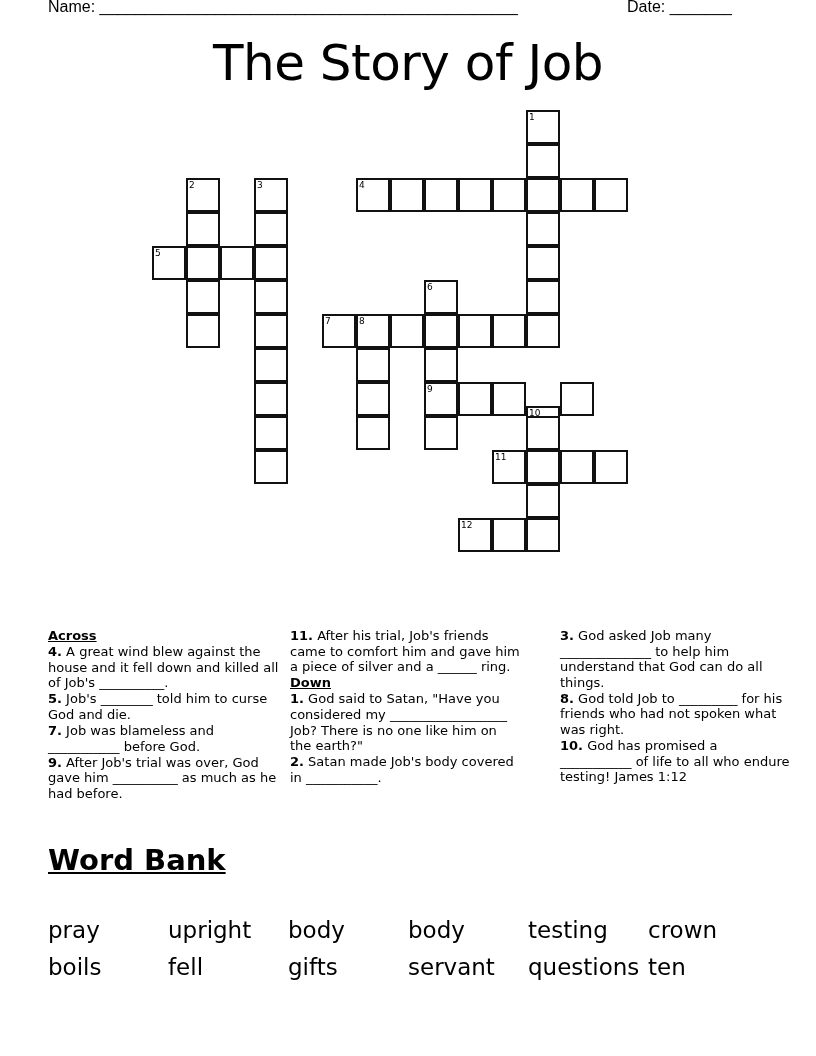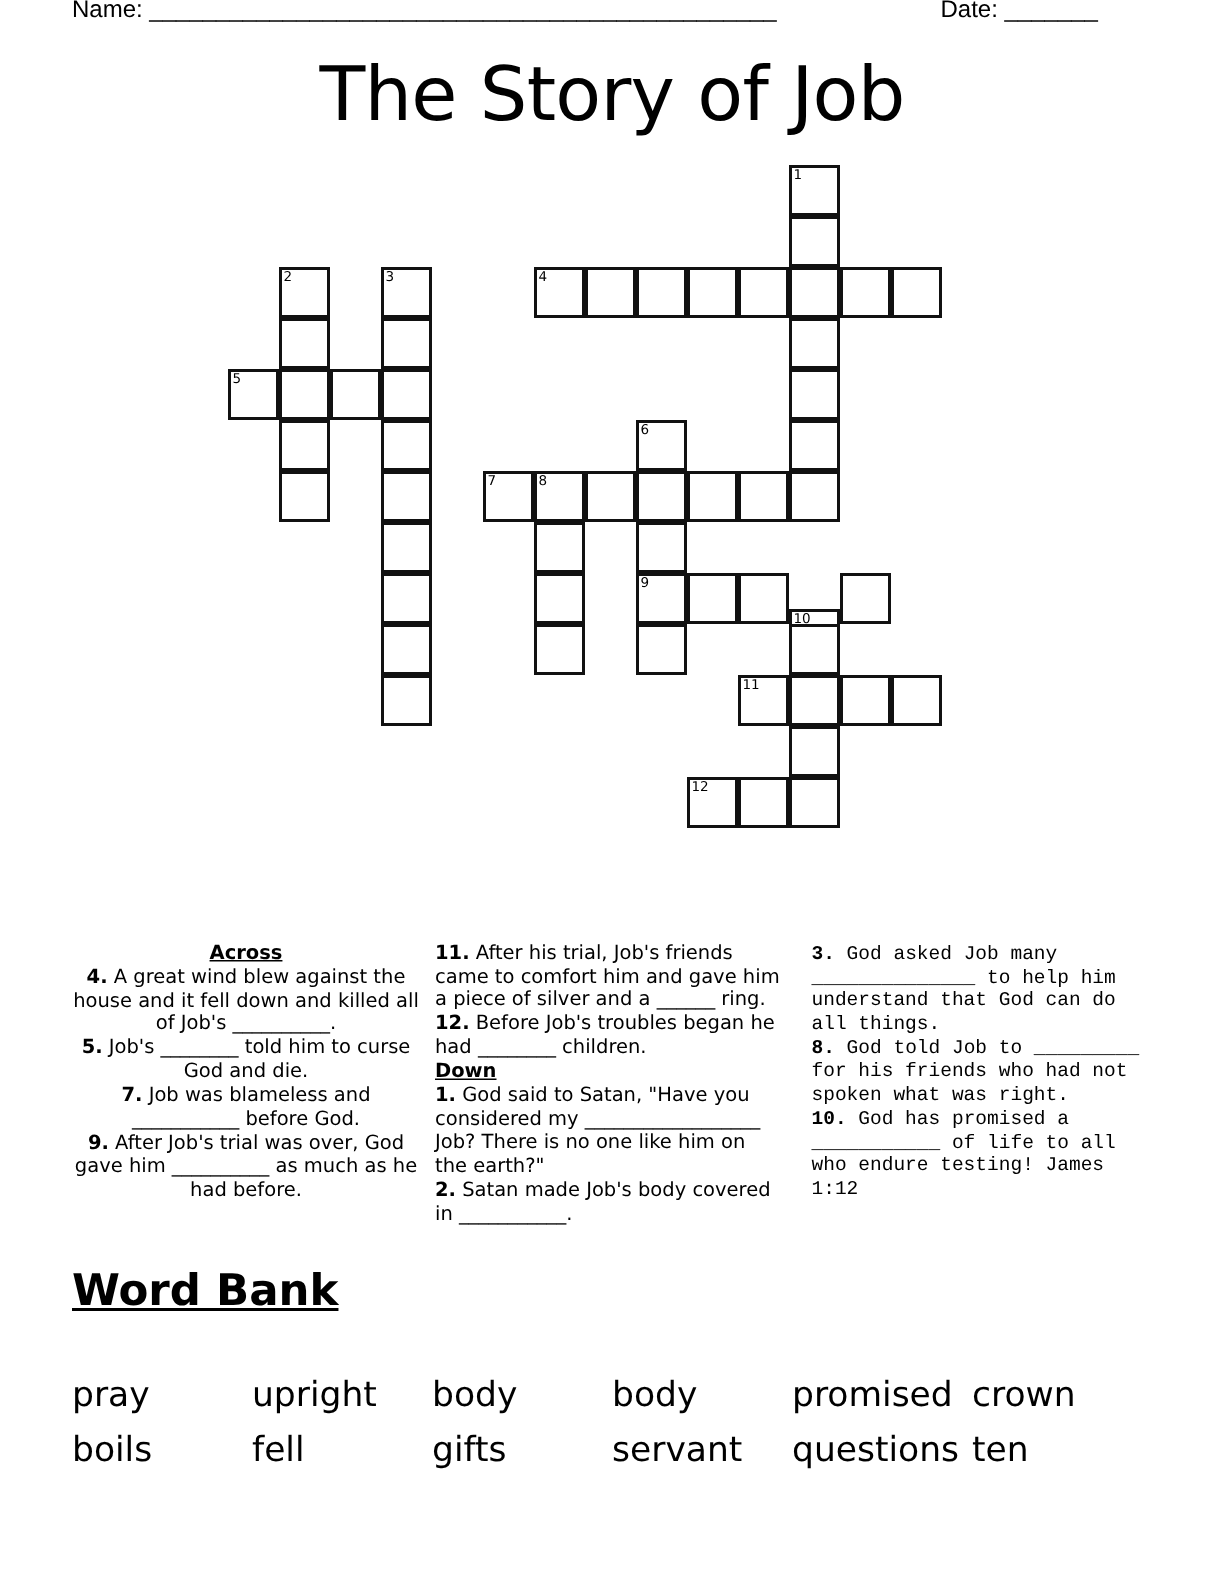--- a/index.html
+++ b/index.html
@@ -9,23 +9,23 @@
   .hdr-date { left:627px; }
   .title { position:absolute; top:34px; left:0; width:816px; text-align:center;
            font-family:"DejaVu Sans", sans-serif; font-size:50px; letter-spacing:-0.5px; }
   .grid { position:absolute; left:0; top:0; width:816px; height:600px; }
   .cell { position:absolute; width:34px; height:34px; box-sizing:border-box; border:2px solid #111; background:#fff; }
   .cell .num { position:absolute; left:1px; top:-1px; font-family:"DejaVu Sans", sans-serif; font-size:9px; line-height:12px; }
   .clues { position:absolute; top:628px; font-family:"DejaVu Sans", sans-serif; font-size:13px; line-height:15.6px; }
   .clues p { margin:0 0 0.5px 0; }
   .clues b { font-weight:bold; }
   .sect { font-weight:bold; text-decoration:underline; margin:0 0 2px 0; }
-  .c1 { left:48px; width:232px;text-align:center; }
+  .c1 { left:48px; width:232px; }
   .c2 { left:290px; width:232px; }
-  .c3 { left:541px; width:232px;font-family:Liberation Mono, monospace; }
+  .c3 { left:560px; width:232px; }
   .wb-title { position:absolute; left:48px; top:843px; font-family:"DejaVu Sans", sans-serif; font-size:29px;
               font-weight:bold; text-decoration:underline; }
   .wb { position:absolute; left:48px; top:880px; font-family:"DejaVu Sans", sans-serif; font-size:23px; }
   .wb span { position:absolute; white-space:nowrap;margin-top:37px; }
 </style>
 </head>
 <body>
 
 <div class="hdr hdr-name">Name: _______________________________________________</div>
 <div class="hdr hdr-date">Date: _______</div>
@@ -118,39 +118,38 @@
 <div class="clues c1">
   <p class="sect">Across</p>
   <p><b>4.</b><span> A great wind blew against the house and it fell down and killed all of Job's __________.</span></p>
   <p><b>5.</b><span> Job's ________ told him to curse God and die.</span></p>
   <p><b>7.</b><span> Job was blameless and ___________ before God.</span></p>
   <p><b>9.</b><span> After Job's trial was over, God gave him __________ as much as he had before.</span></p>
 </div>
 
 <div class="clues c2">
   <p><b>11.</b><span> After his trial, Job's friends came to comfort him and gave him a piece of silver and a ______ ring.</span></p>
-  <p><b>12.</b><span> Before Job's troubles began he had ________ children.</span></p>
   <p class="sect">Down</p>
   <p><b>1.</b><span> God said to Satan, "Have you considered my __________________ Job? There is no one like him on the earth?"</span></p>
   <p><b>2.</b><span> Satan made Job's body covered in ___________.</span></p>
 </div>
 
 <div class="clues c3">
   <p><b>3.</b><span> God asked Job many ______________ to help him understand that God can do all things.</span></p>
   <p><b>8.</b><span> God told Job to _________ for his friends who had not spoken what was right.</span></p>
   <p><b>10.</b><span> God has promised a ___________ of life to all who endure testing! James 1:12</span></p>
 </div>
 
 <div class="wb-title">Word Bank</div>
 <div class="wb">
   <span style="left:0;top:0">pray</span>
   <span style="left:120px;top:0">upright</span>
   <span style="left:240px;top:0">body</span>
   <span style="left:360px;top:0">body</span>
-  <span style="left:480px;top:0">promised</span>
+  <span style="left:480px;top:0">testing</span>
   <span style="left:600px;top:0">crown</span>
   <span style="left:0;top:37px">boils</span>
   <span style="left:120px;top:37px">fell</span>
   <span style="left:240px;top:37px">gifts</span>
   <span style="left:360px;top:37px">servant</span>
   <span style="left:480px;top:37px">questions</span>
   <span style="left:600px;top:37px">ten</span>
 </div>
 
 </body></html>

